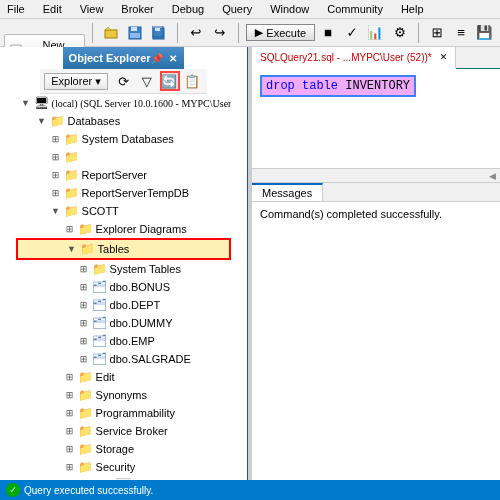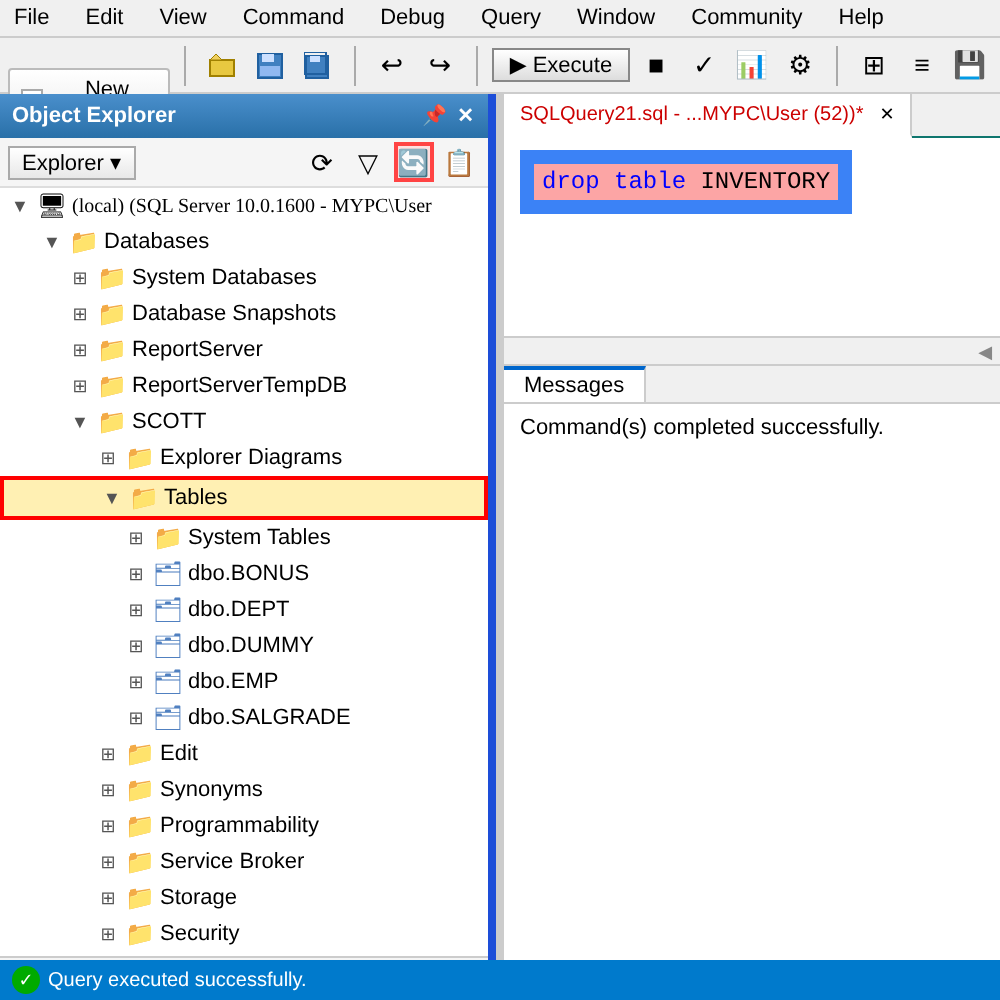--- a/index.html
+++ b/index.html
@@ -84,23 +84,24 @@
     .main-layout {
       display: flex;
       height: calc(500px - 55px);
     }
 
     
     .object-explorer {
       width: 248px;
       min-width: 248px;
       background: #fff;
-      border-right: 4px solid #1d4ed8;
+      border-right: 1px solid #1d4ed8;
       display: flex;
       flex-direction: column;
+      align-items: center;
     }
     .panel-header {
       background: linear-gradient(to bottom, #4a8fcc, #2970a8);
       color: #fff;
       padding: 3px 6px;
       font-size: 11px;
       font-weight: bold;
       display: flex;
       justify-content: space-between;
       align-items: center;
@@ -238,23 +239,23 @@
       min-height: 100px;
       border-bottom: 1px solid #ccc;
       padding: 6px 8px;
       font-family: 'Courier New', Courier, monospace;
       font-size: 12px;
       background: #fff;
       overflow: auto;
     }
     .sql-content {
       display: inline-block;
-      border: 7px solid #3b82f6;
+      border: 2px solid #3b82f6;
       padding: 2px 4px;
-      background: #fca5a5;
+      background: #f0abfc;
     }
     .sql-keyword { color: #0000ff; font-weight: normal; }
     .sql-text { color: #000; }
     .execute-btn {
       padding: 1px 8px;
       border: 1px solid #888;
       background: linear-gradient(to bottom, #fff, #ddd);
       cursor: pointer;
       font-size: 11px;
       display: flex;
@@ -349,21 +350,21 @@
       cursor: col-resize;
     }
   </style>
 </head>
 <body>
 
 <div class="menu-bar">
   <span>File</span>
   <span>Edit</span>
   <span>View</span>
-  <span>Command</span>
+  <span>Broker</span>
   <span>Debug</span>
   <span>Query</span>
   <span>Window</span>
   <span>Community</span>
   <span>Help</span>
 </div>
 
 <div class="toolbar">
   <button class="toolbar-btn">
     <span class="toolbar-icon">
@@ -463,21 +464,20 @@
 
       <div class="tree-item" style="padding-left:32px;">
         <span class="tree-expand">⊞</span>
         <span class="tree-icon folder-yellow">📁</span>
         <span class="tree-label">System Databases</span>
       </div>
 
       <div class="tree-item" style="padding-left:32px;">
         <span class="tree-expand">⊞</span>
         <span class="tree-icon folder-yellow">📁</span>
-        <span class="tree-label">Database Snapshots</span>
       </div>
 
       <div class="tree-item" style="padding-left:32px;">
         <span class="tree-expand">⊞</span>
         <span class="tree-icon folder-yellow">📁</span>
         <span class="tree-label">ReportServer</span>
       </div>
 
       <div class="tree-item" style="padding-left:32px;">
         <span class="tree-expand">⊞</span>

